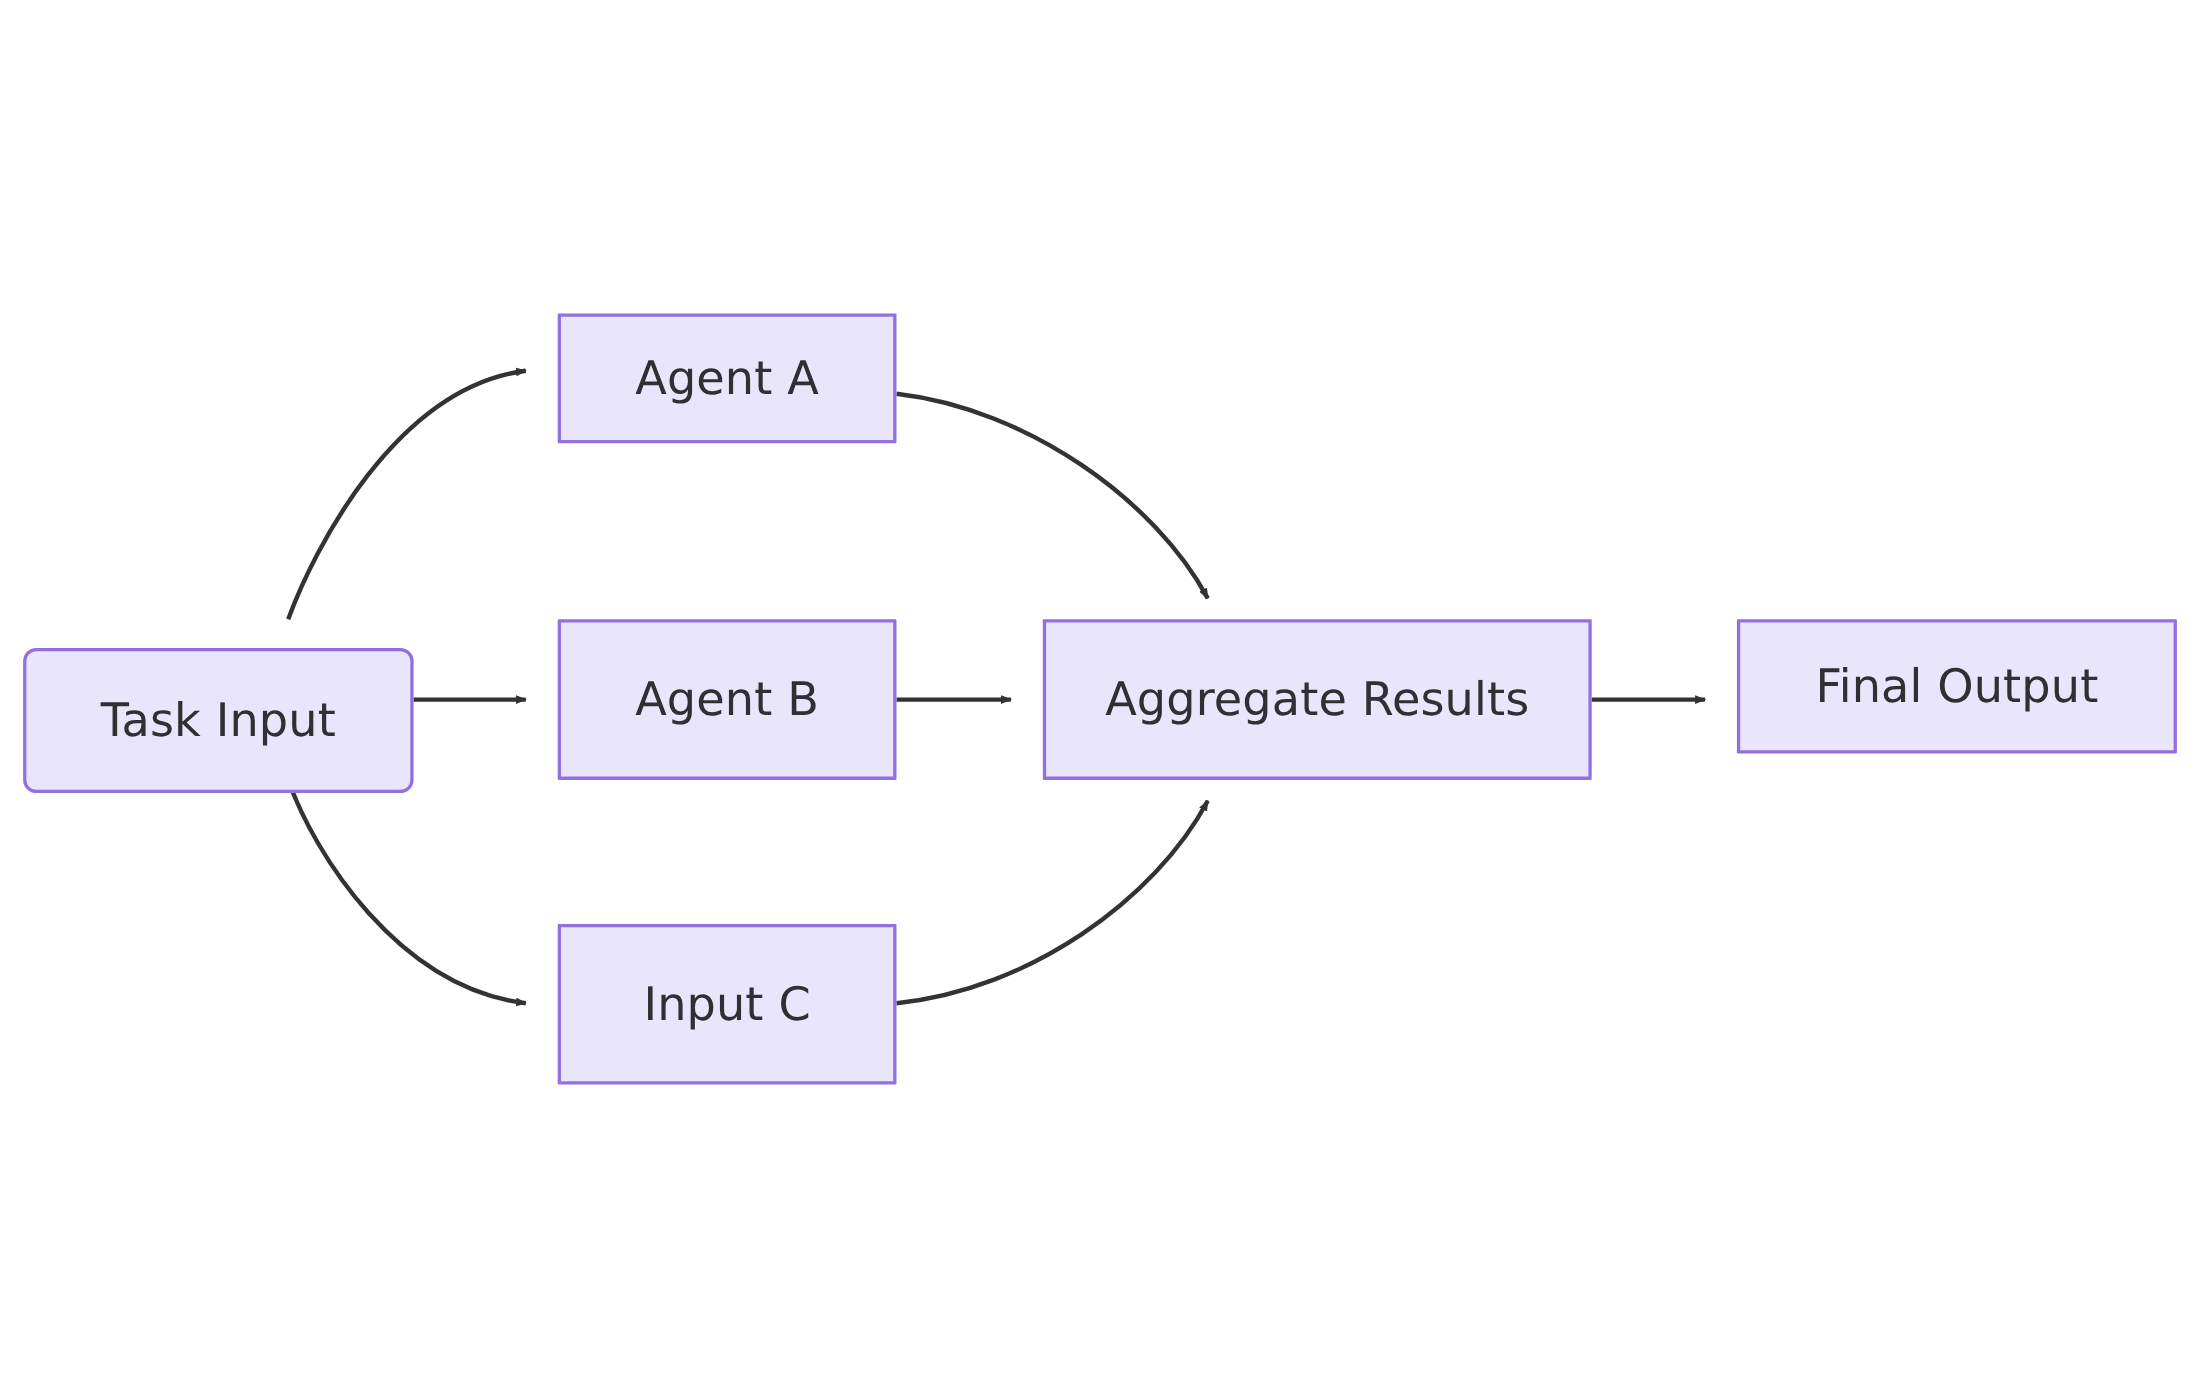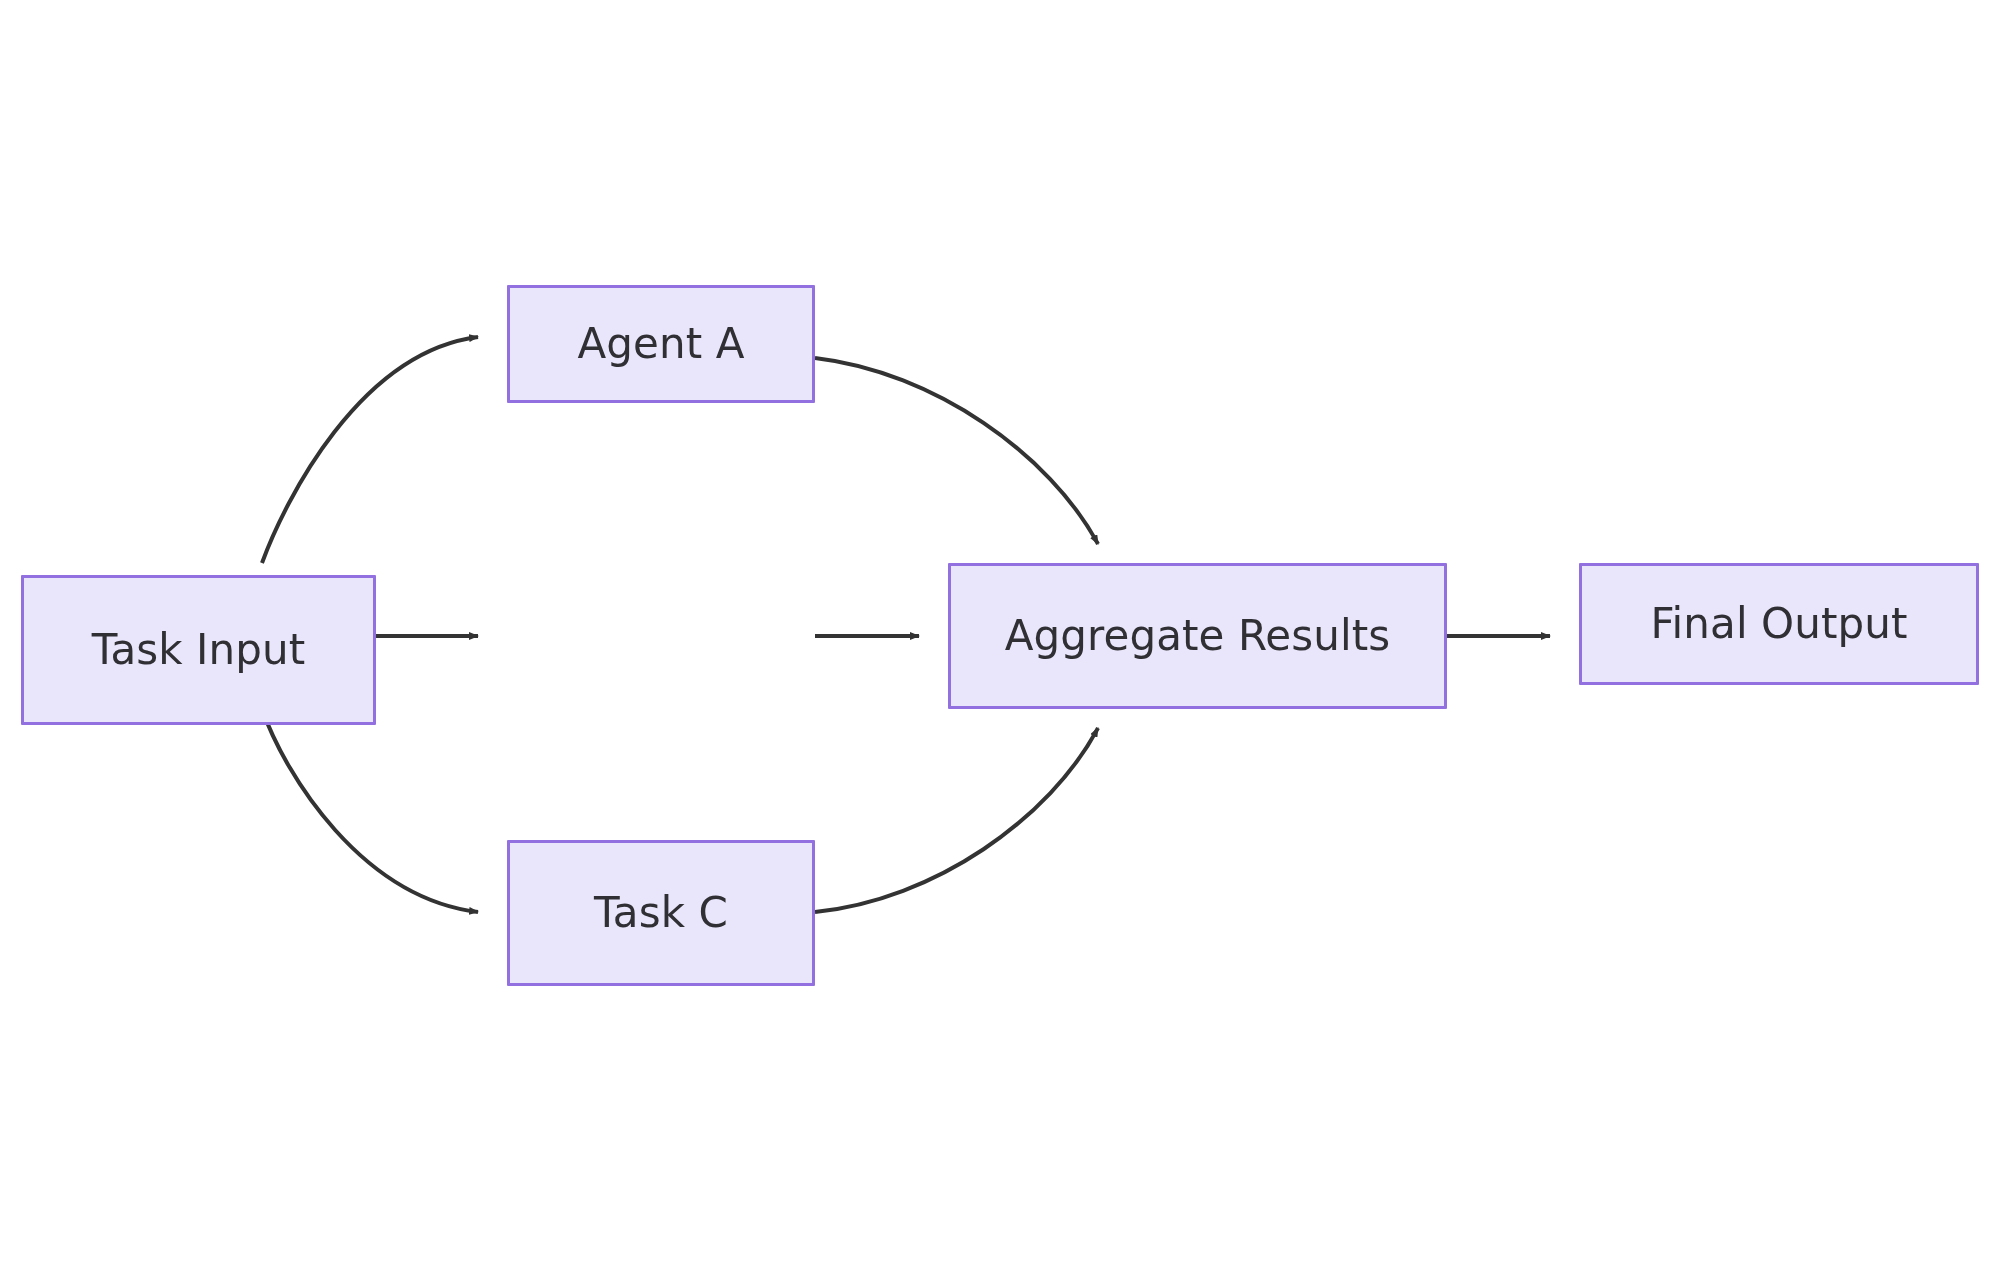--- a/index.html
+++ b/index.html
@@ -38,21 +38,21 @@
   }
   .node-label {
     color: #2f2f34;
     font-size: 42px;
     font-weight: 400;
     line-height: 1;
     letter-spacing: 0.1px;
     white-space: nowrap;
   }
   
-  #node-task-input     { left: 21px;   top: 575px; width: 355px; height: 150px; }
+  #node-task-input     { left: 21px;   top: 589px; width: 355px; height: 132px; border-radius: 12px; }
   #node-agent-a        { left: 507px;  top: 285px; width: 308px; height: 118px; }
   #node-agent-b        { left: 507px;  top: 563px; width: 308px; height: 146px; }
   #node-agent-c        { left: 507px;  top: 840px; width: 308px; height: 146px; }
   #node-aggregate      { left: 948px;  top: 563px; width: 499px; height: 146px; }
   #node-final-output   { left: 1579px; top: 563px; width: 400px; height: 122px; }
 </style>
 </head>
 <body>
 
 <div id="diagram-root">
@@ -80,23 +80,26 @@
   </svg>
 
   <div class="node" id="node-task-input">
     <span class="node-label">Task Input</span>
   </div>
 
   <div class="node" id="node-agent-a">
     <span class="node-label">Agent A</span>
   </div>
 
+  <div class="node" id="node-agent-b">
+    <span class="node-label">Agent B</span>
+  </div>
 
   <div class="node" id="node-agent-c">
-    <span class="node-label">Task C</span>
+    <span class="node-label">Input C</span>
   </div>
 
   <div class="node" id="node-aggregate">
     <span class="node-label">Aggregate Results</span>
   </div>
 
   <div class="node" id="node-final-output">
     <span class="node-label">Final Output</span>
   </div>
 

